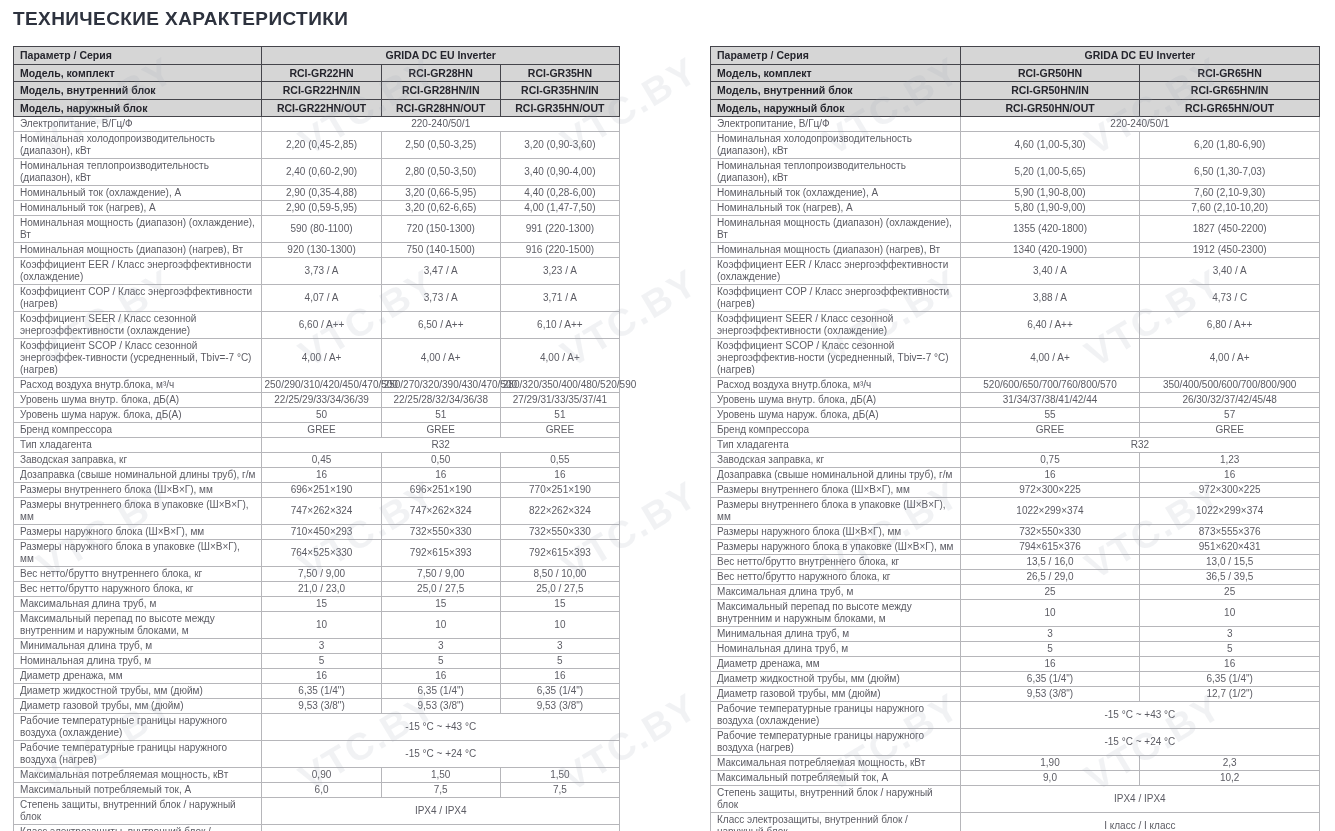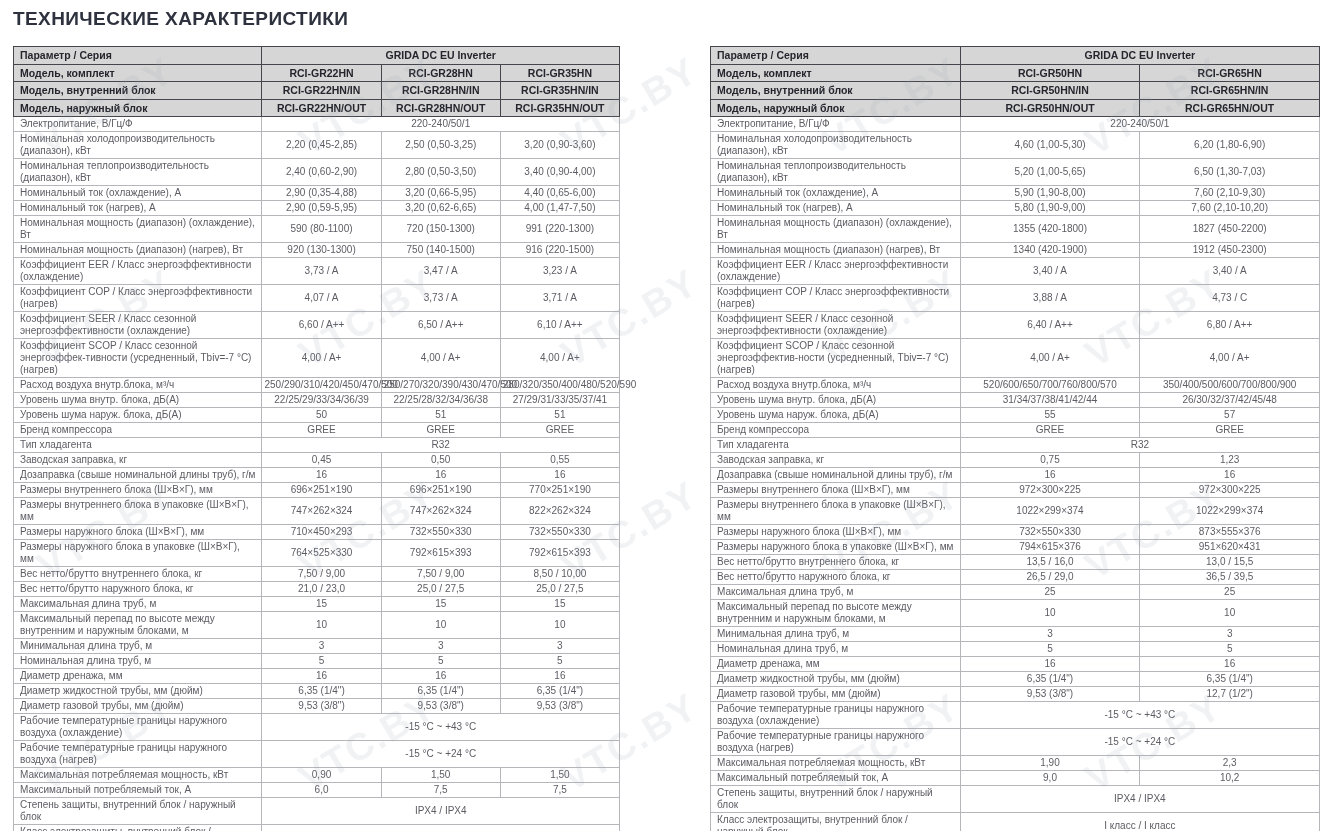--- a/index.html
+++ b/index.html
@@ -73,21 +73,21 @@
           <tr>
             <td class="param">Номинальная теплопроизводительность (диапазон), кВт</td>
             <td class="val">2,40 (0,60-2,90)</td>
             <td class="val">2,80 (0,50-3,50)</td>
             <td class="val">3,40 (0,90-4,00)</td>
           </tr>
           <tr>
             <td class="param">Номинальный ток (охлаждение), А</td>
             <td class="val">2,90 (0,35-4,88)</td>
             <td class="val">3,20 (0,66-5,95)</td>
-            <td class="val">4,40 (0,65-6,00)</td>
+            <td class="val">4,40 (0,28-6,00)</td>
           </tr>
           <tr>
             <td class="param">Номинальный ток (нагрев), А</td>
             <td class="val">2,90 (0,59-5,95)</td>
             <td class="val">3,20 (0,62-6,65)</td>
             <td class="val">4,00 (1,47-7,50)</td>
           </tr>
           <tr>
             <td class="param">Номинальная мощность (диапазон) (охлаждение), Вт</td>
             <td class="val">590 (80-1100)</td>

